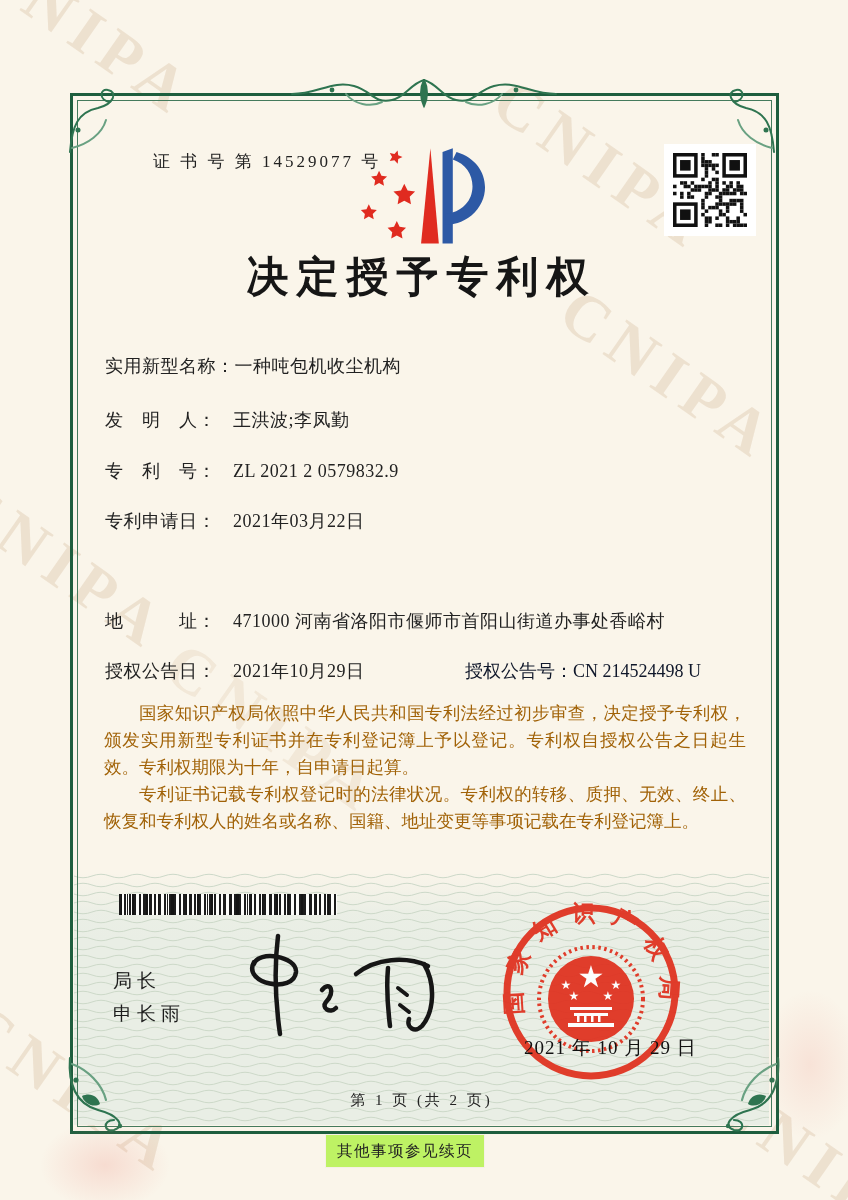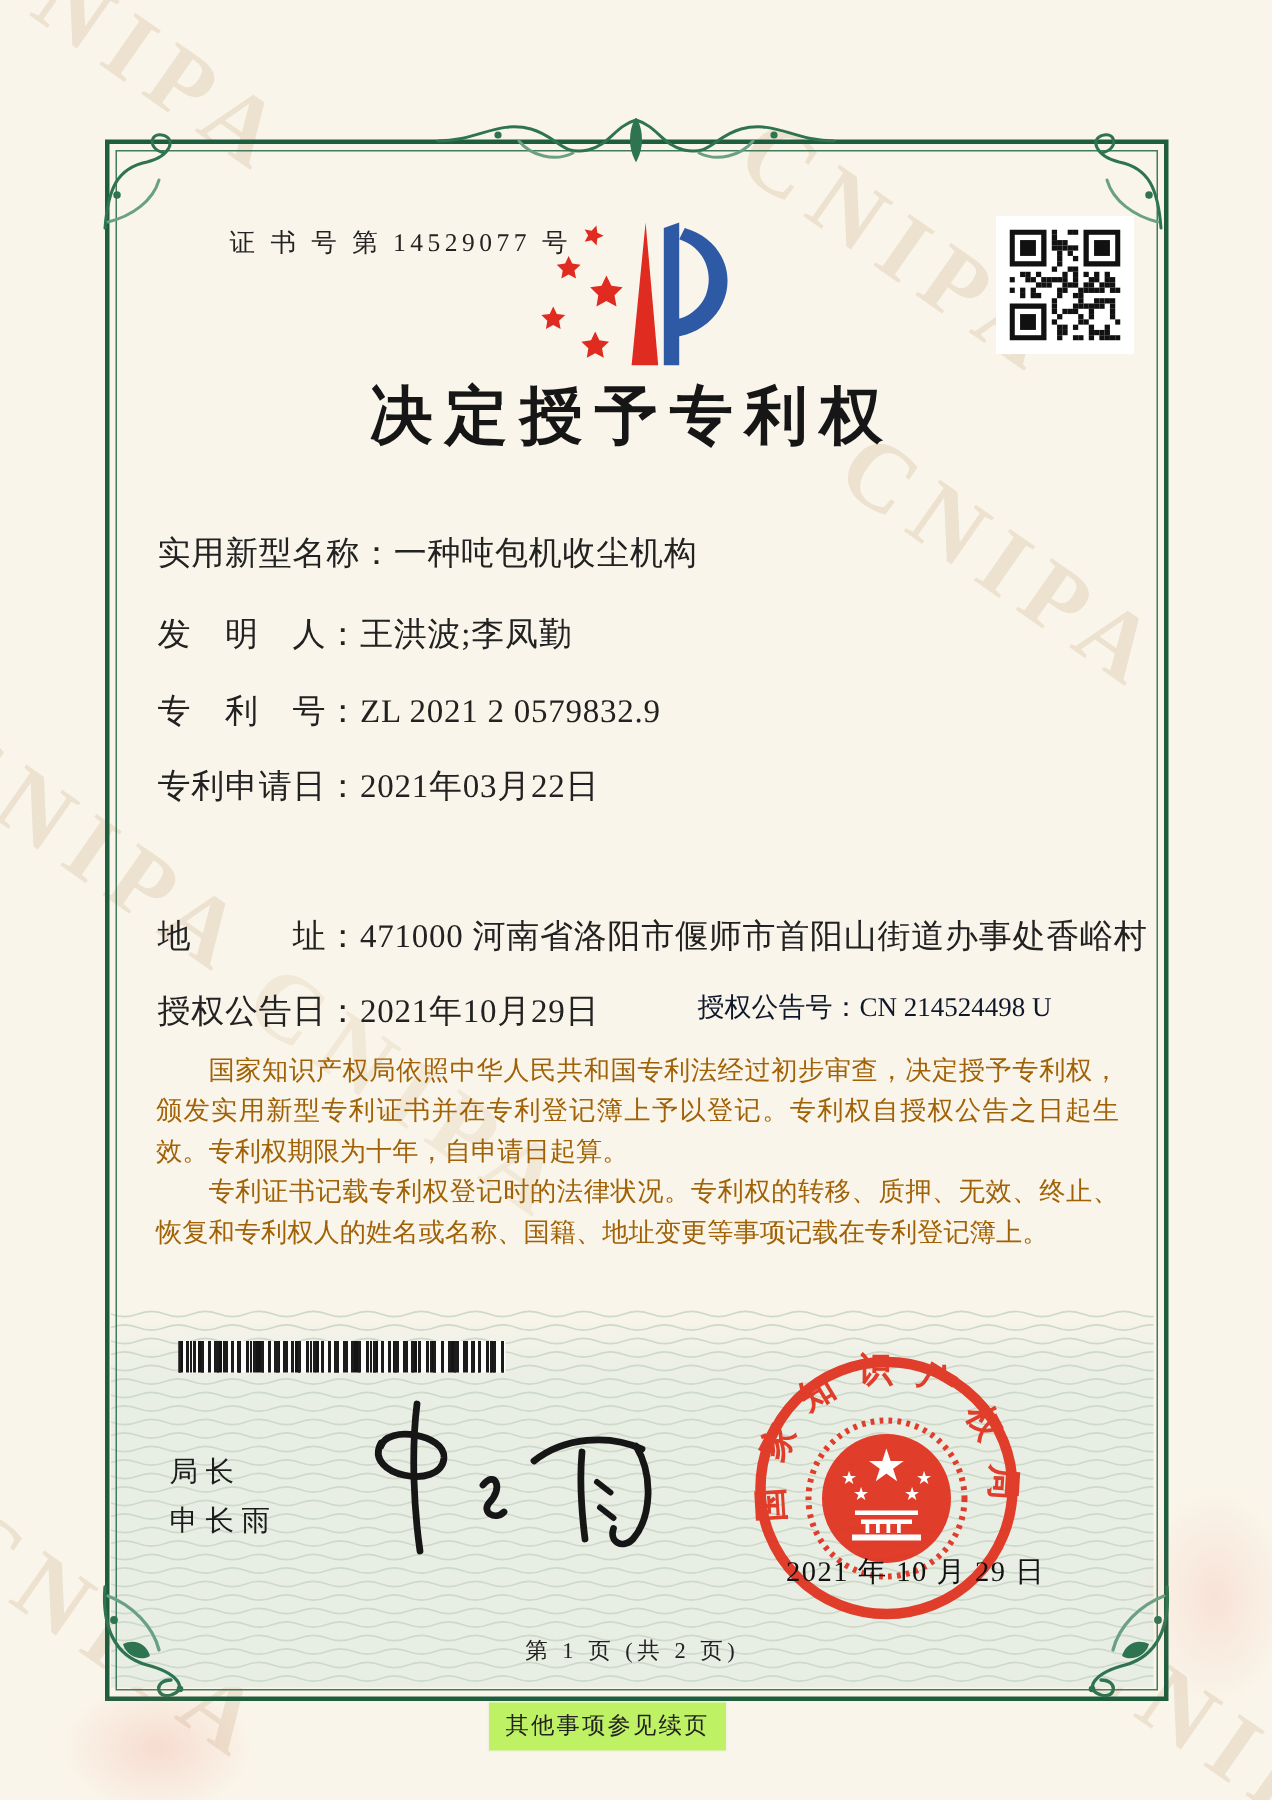--- a/index.html
+++ b/index.html
@@ -29,21 +29,21 @@
   
   .cert-no{position:absolute;left:105px;top:150px;font-size:17px;letter-spacing:3px;color:#222;margin-left:48px;}
   .logo{position:absolute;left:352px;top:138px;}
   .qr{position:absolute;left:664px;top:144px;width:92px;height:92px;background:#fff;
       display:flex;align-items:center;justify-content:center;}
   .title{
     position:absolute;left:70px;top:249px;width:703px;text-align:center;
     font-size:42px;font-weight:700;letter-spacing:8px;color:#161616;
   }
   
-  .frow{position:absolute;left:105px;font-size:22px;color:#222;letter-spacing:.5px;}
+  .frow{position:absolute;left:105px;font-size:18px;color:#222;letter-spacing:.5px;}
   .flabel{display:inline-block;min-width:128px;}
   .fvalue{}
   .grant-no{position:absolute;left:465px;top:659px;font-size:18px;color:#0f172a;}
   
   .paras{position:absolute;left:104px;top:700px;width:642px;font-size:17.5px;line-height:27px;
          text-align:justify;color:#a16207;}
   .paras p{margin:0;text-indent:2em;}
   
   .panel{
     position:absolute;left:74px;top:872px;width:695px;height:253px;

